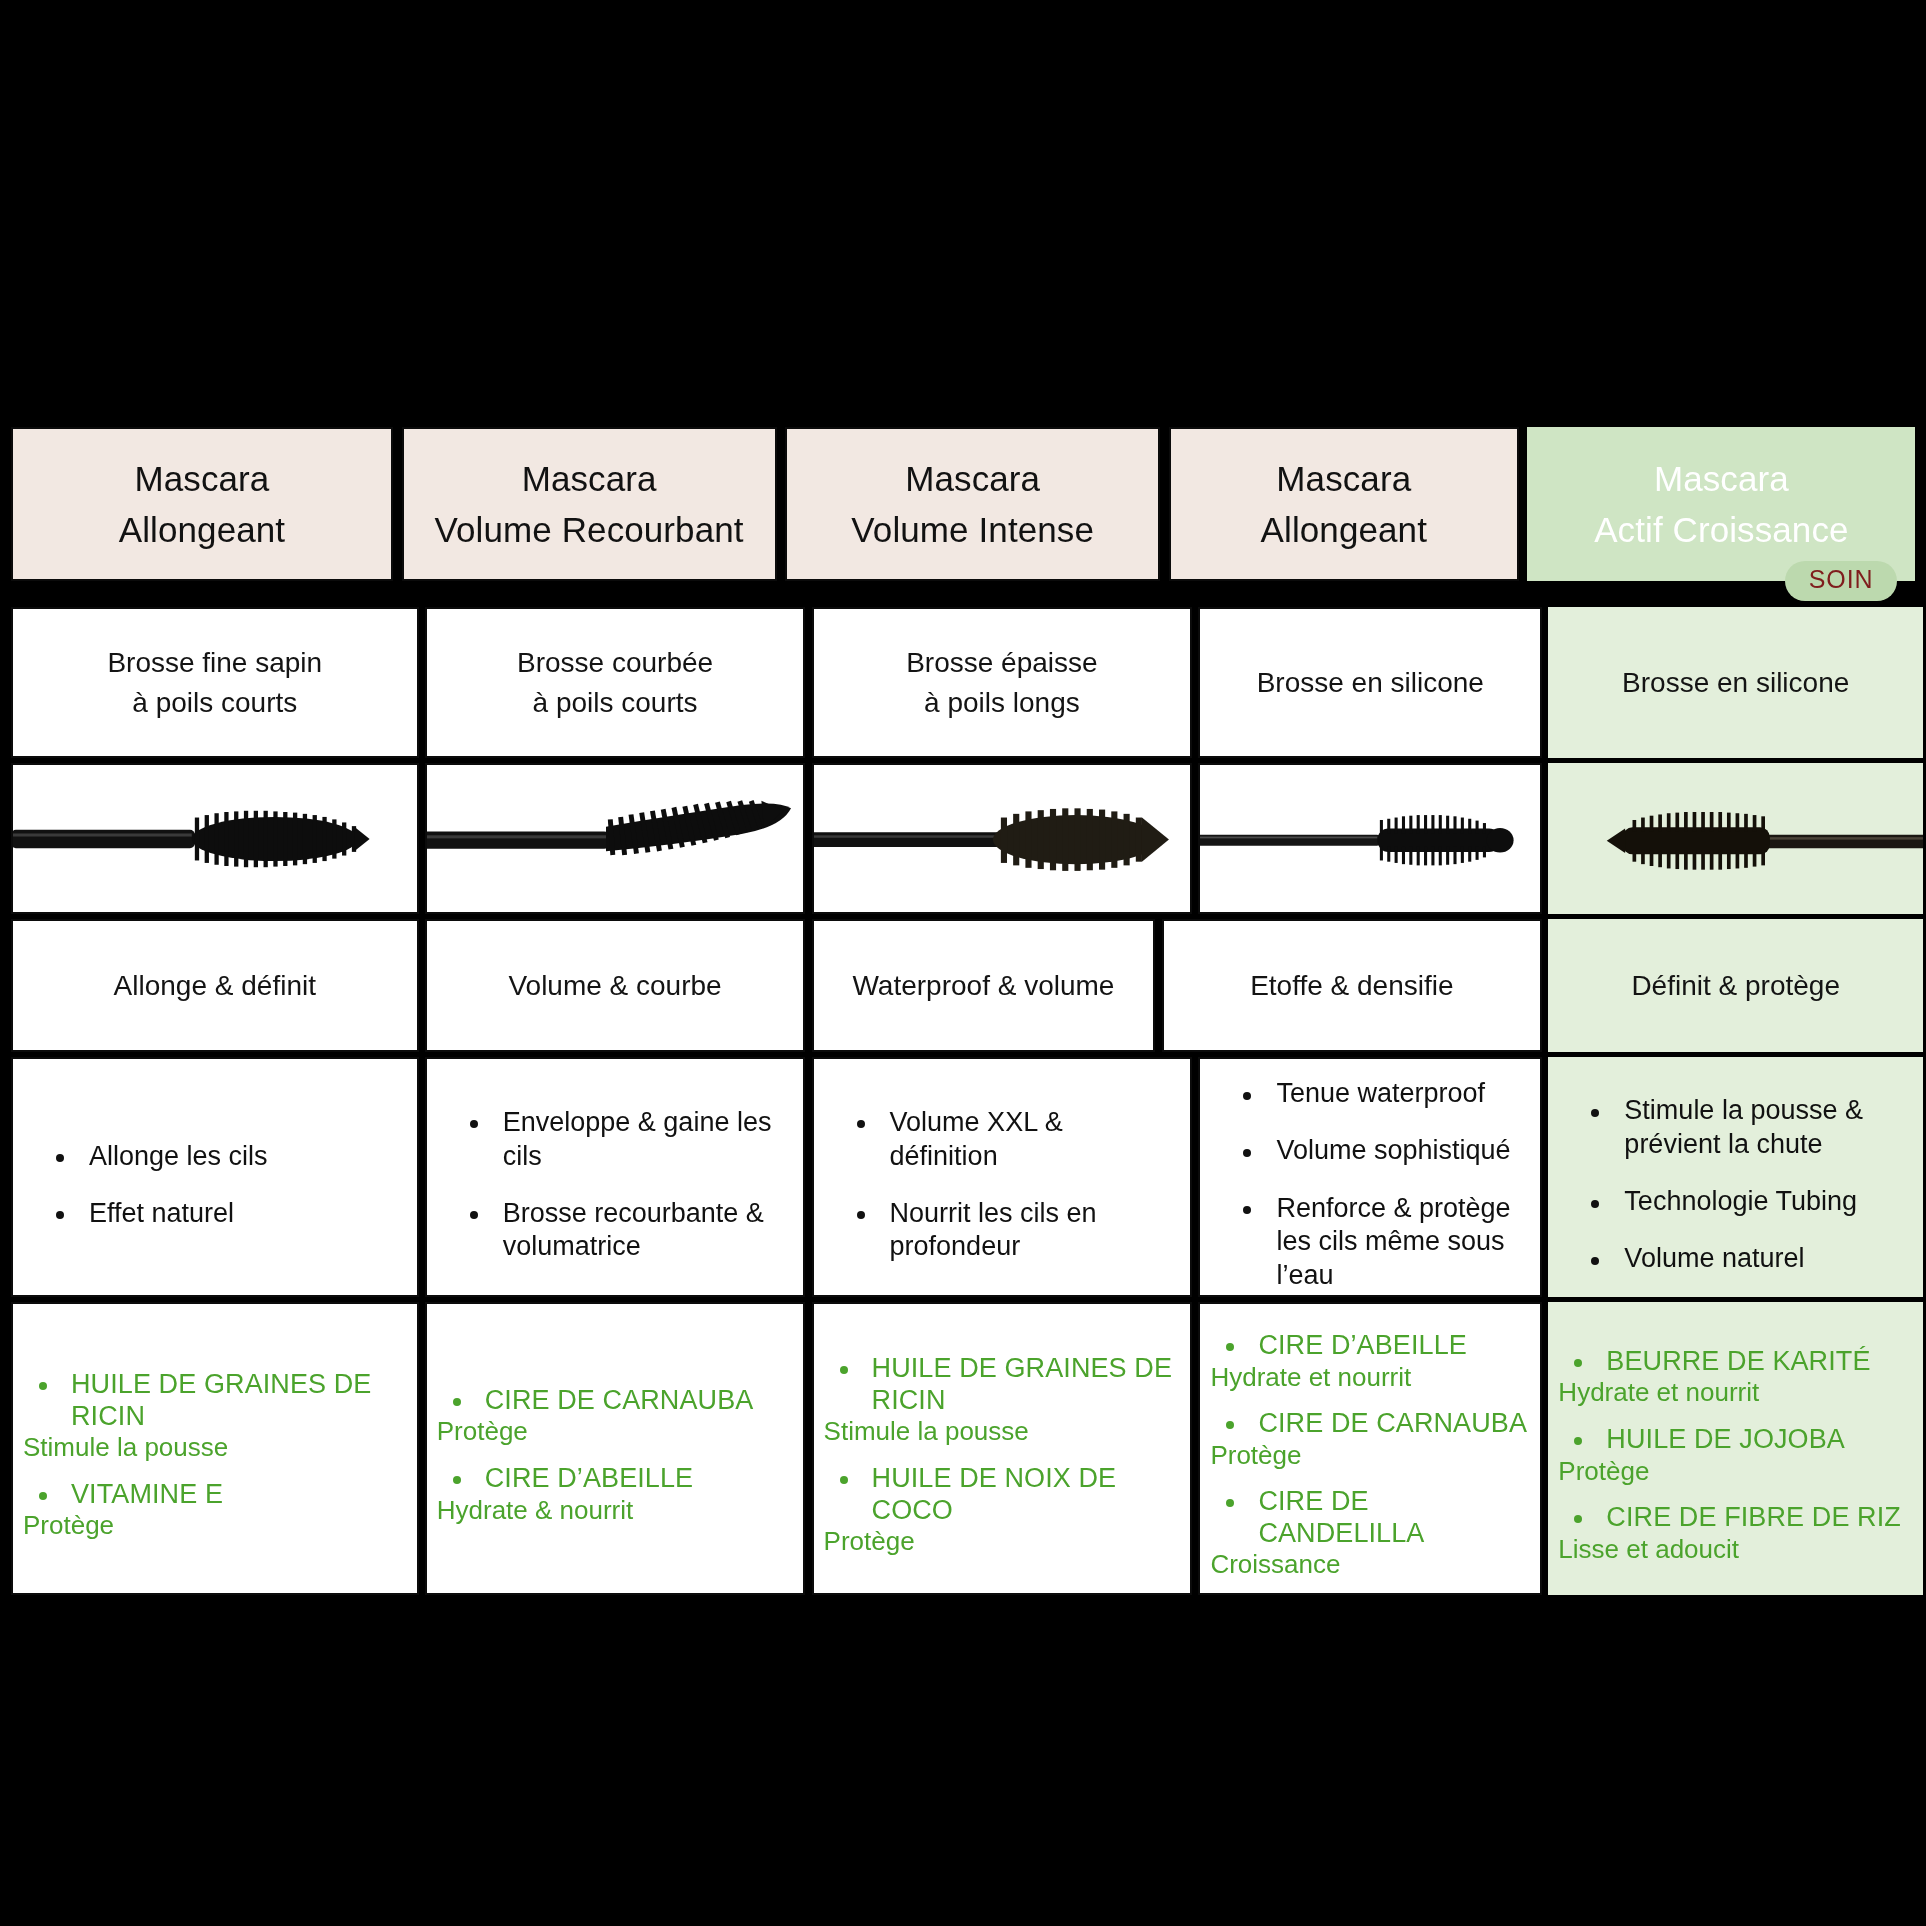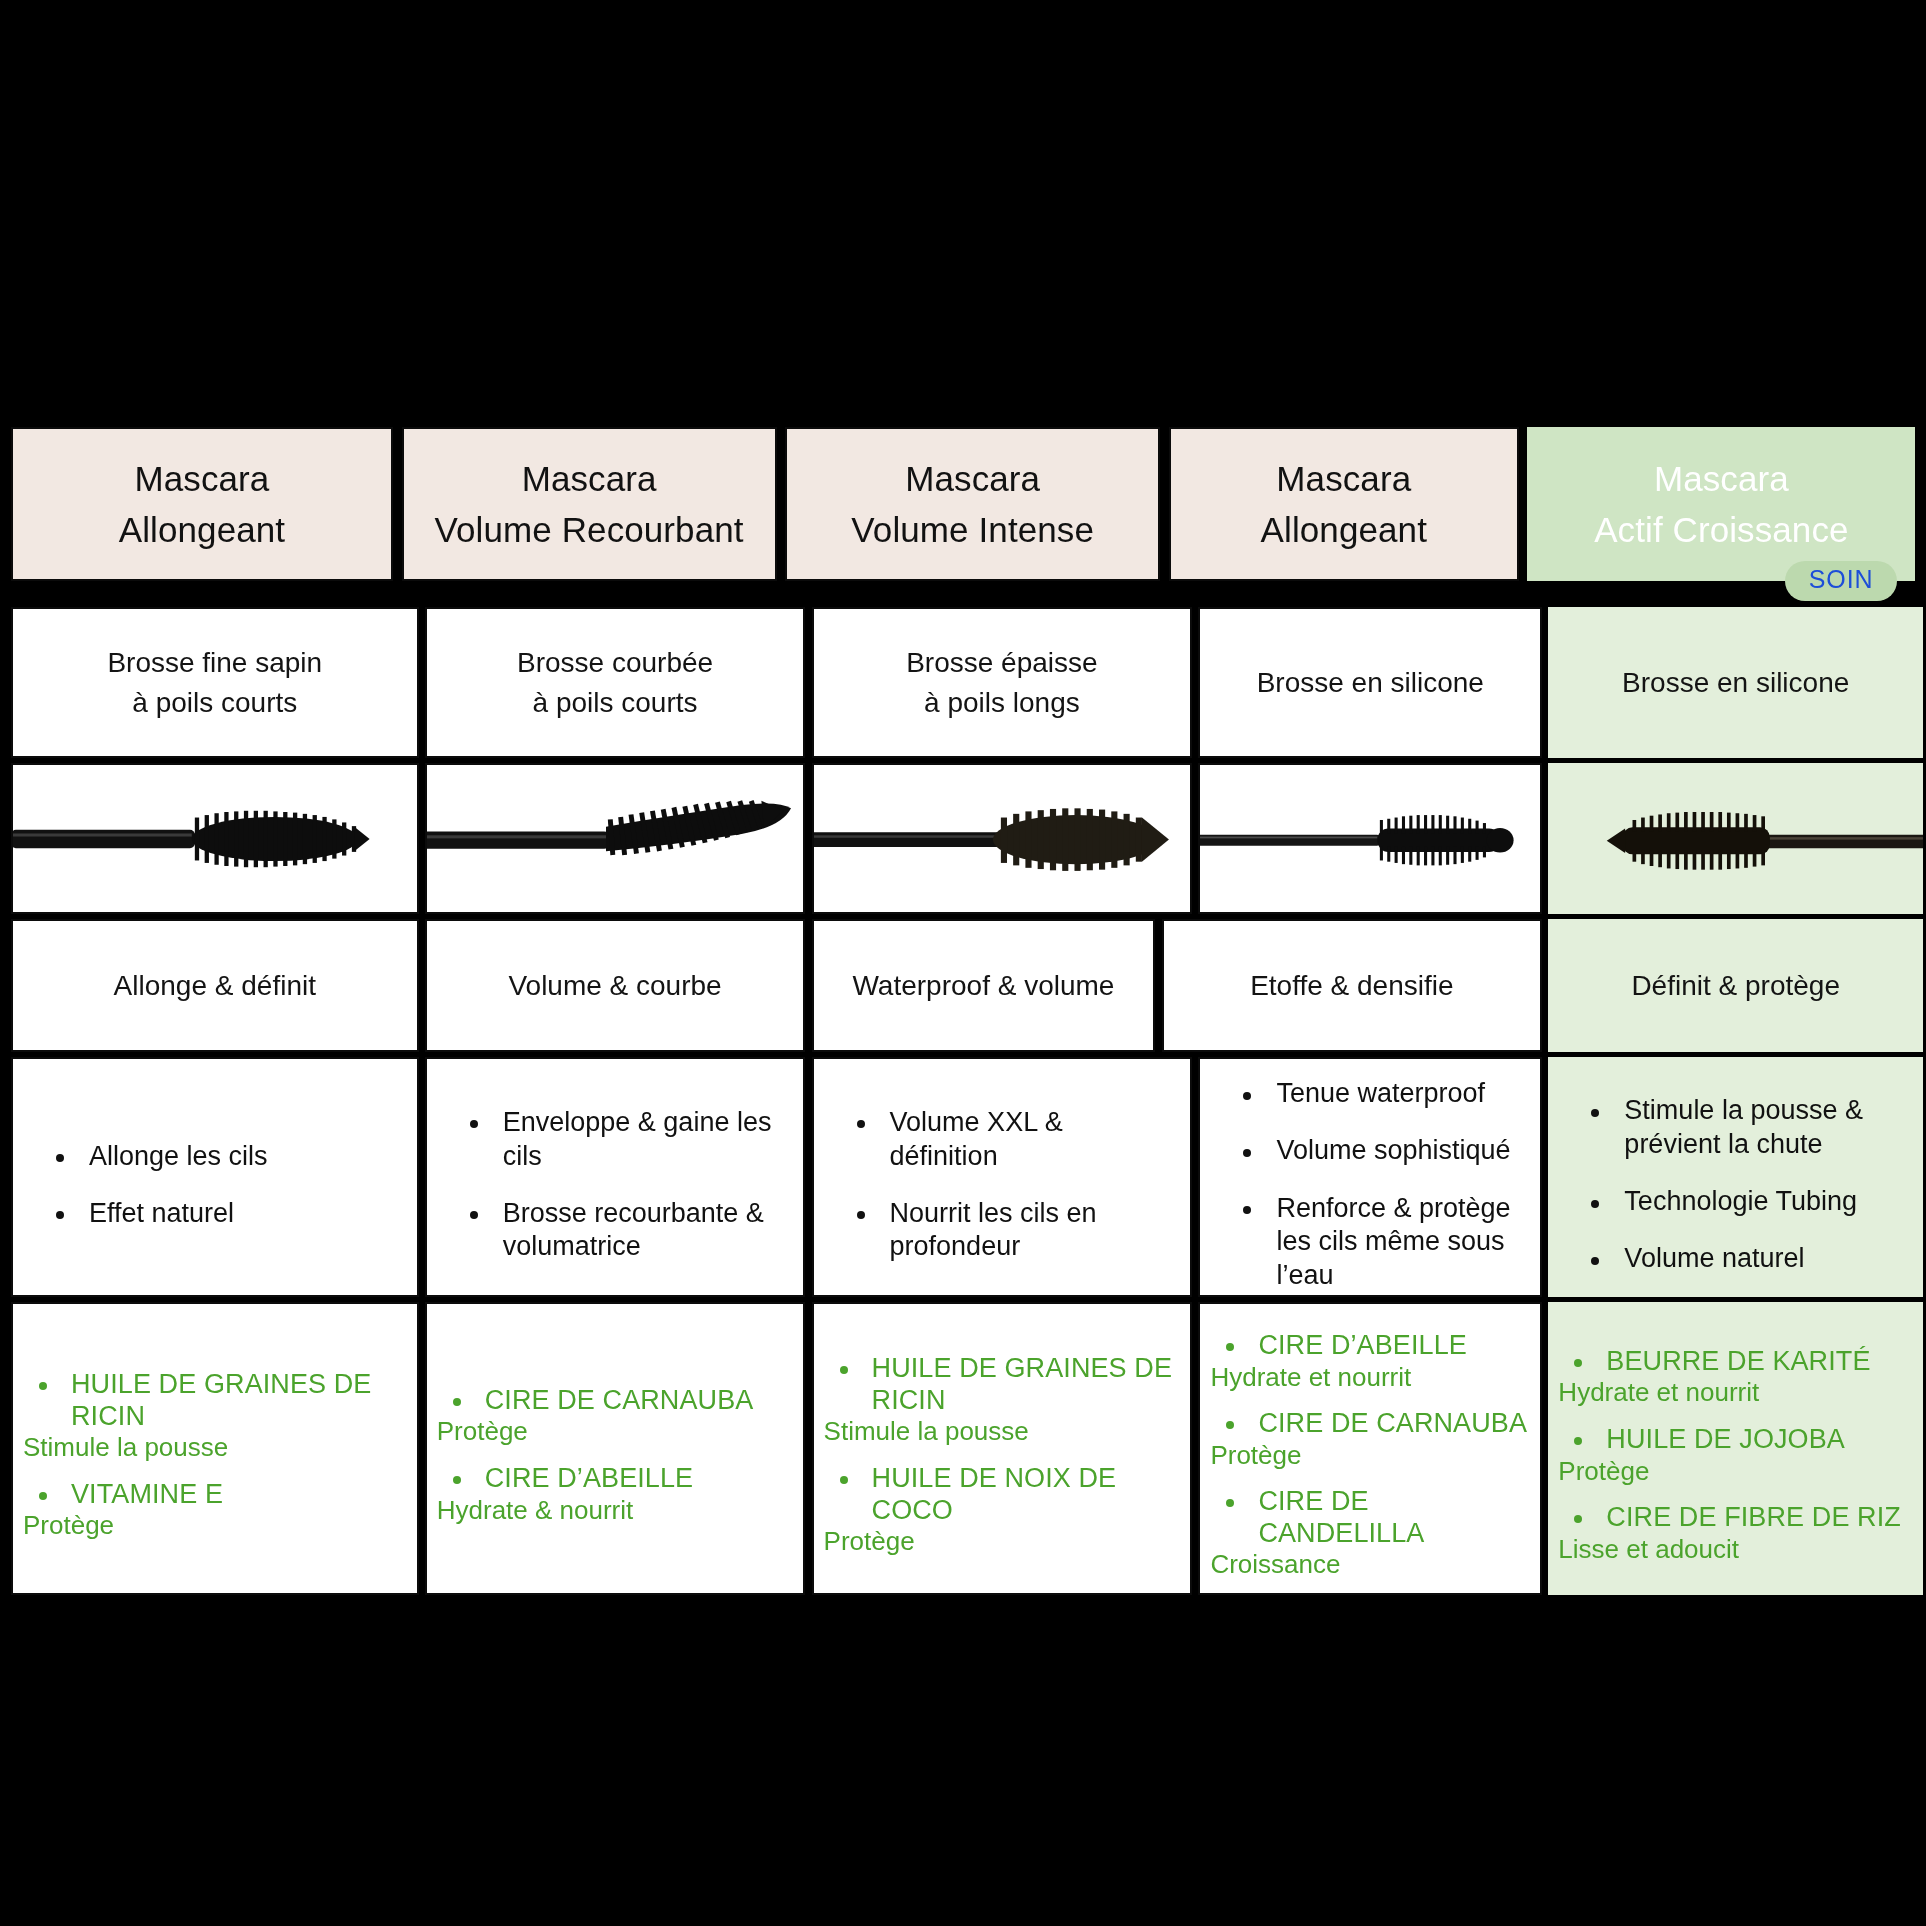--- a/index.html
+++ b/index.html
@@ -13,21 +13,21 @@
          display:flex;flex-direction:column;align-items:center;justify-content:center;
          font-size:35px;color:#121212;line-height:1.46;text-align:center;letter-spacing:0.1px;}
   .hcell + .hcell{margin-left:8.6px;}
   .hcell.w1{width:382px;}
   .hcell.w2{width:375px;}
   .hcell.w3{width:375px;}
   .hcell.w4{width:350px;}
   .hcell.green{background:#cfe5c4;border:none;color:#ffffff;width:388px;}
 
   .soin-badge{position:absolute;right:18.5px;bottom:-20px;
-              background:#bcd9ae;color:#1d4ed8;border-radius:25px;
+              background:#bcd9ae;color:#7f1d1d;border-radius:25px;
               padding:6.2px 23.4px 8.6px 23.4px;font-size:25px;line-height:1;letter-spacing:0.9px;}
 
   
   .body-grid{position:absolute;left:11px;top:607px;width:1912px;}
   .brow{display:flex;width:100%;}
   .brow + .brow{margin-top:5px;}
   .bcell{position:relative;box-sizing:border-box;background:#ffffff;border:2.5px solid #0b0b0b;
          overflow:hidden;}
   .bcell + .bcell{margin-left:6.2px;}
   .c1{width:409px;}

